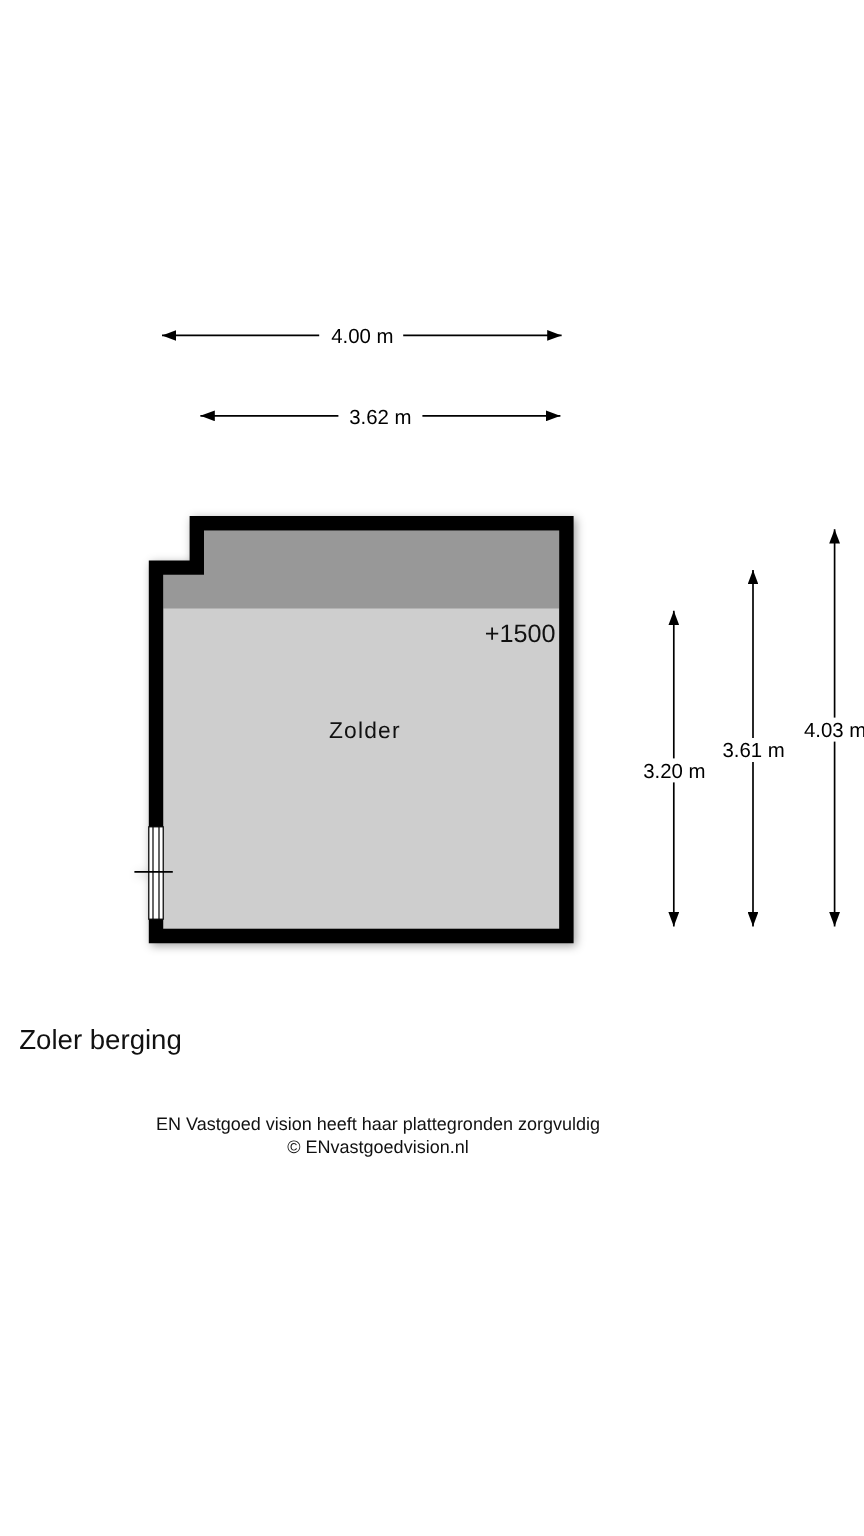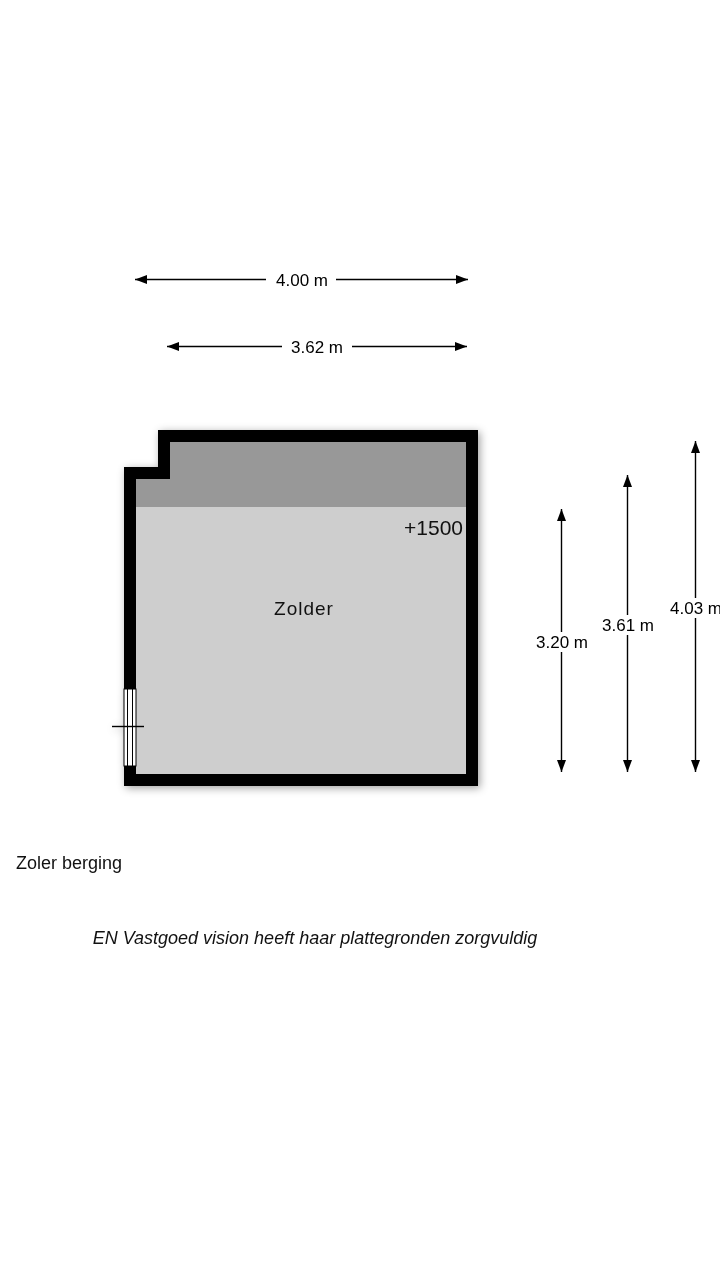--- a/index.html
+++ b/index.html
@@ -53,34 +53,33 @@
     text-anchor: end;
   }
   .window-line {
     stroke: #000000;
     stroke-width: 1;
   }
   .plan-title {
     position: absolute;
     left: 16px;
     top: 853px;
-    font-size: 18px;
+    font-size: 23px;
     color: #111111;
     white-space: nowrap;
   }
   .disclaimer {
     position: absolute;
     left: 60px;
     top: 929px;
     width: 510px;
     text-align: center;
-    font-size: 18px;
+    font-size: 15px;
     line-height: 18.6px;
     color: #111111;
-    font-style: italic;
   }
 </style>
 </head>
 <body>
 
 <div class="canvas-wrap">
   <svg width="720" height="1280" viewBox="0 0 720 1280">
     <defs>
       <marker id="arr" viewBox="0 0 12 9" refX="12" refY="4.5" markerWidth="12" markerHeight="9" orient="auto-start-reverse" markerUnits="userSpaceOnUse">
         <path d="M0,0 L12,4.5 L0,9 Z" fill="#000000"></path>
@@ -135,13 +134,14 @@
       <rect class="label-mask" x="651" y="598" width="58" height="20"></rect>
       <text class="dim-label" x="680" y="614">4.03 m</text>
     </g>
   </svg>
 </div>
 
 <div class="plan-title">Zoler berging</div>
 
 <div class="disclaimer">
   <div>EN Vastgoed vision heeft haar plattegronden zorgvuldig</div>
+  <div>© ENvastgoedvision.nl</div>
 </div>
 
 </body></html>

